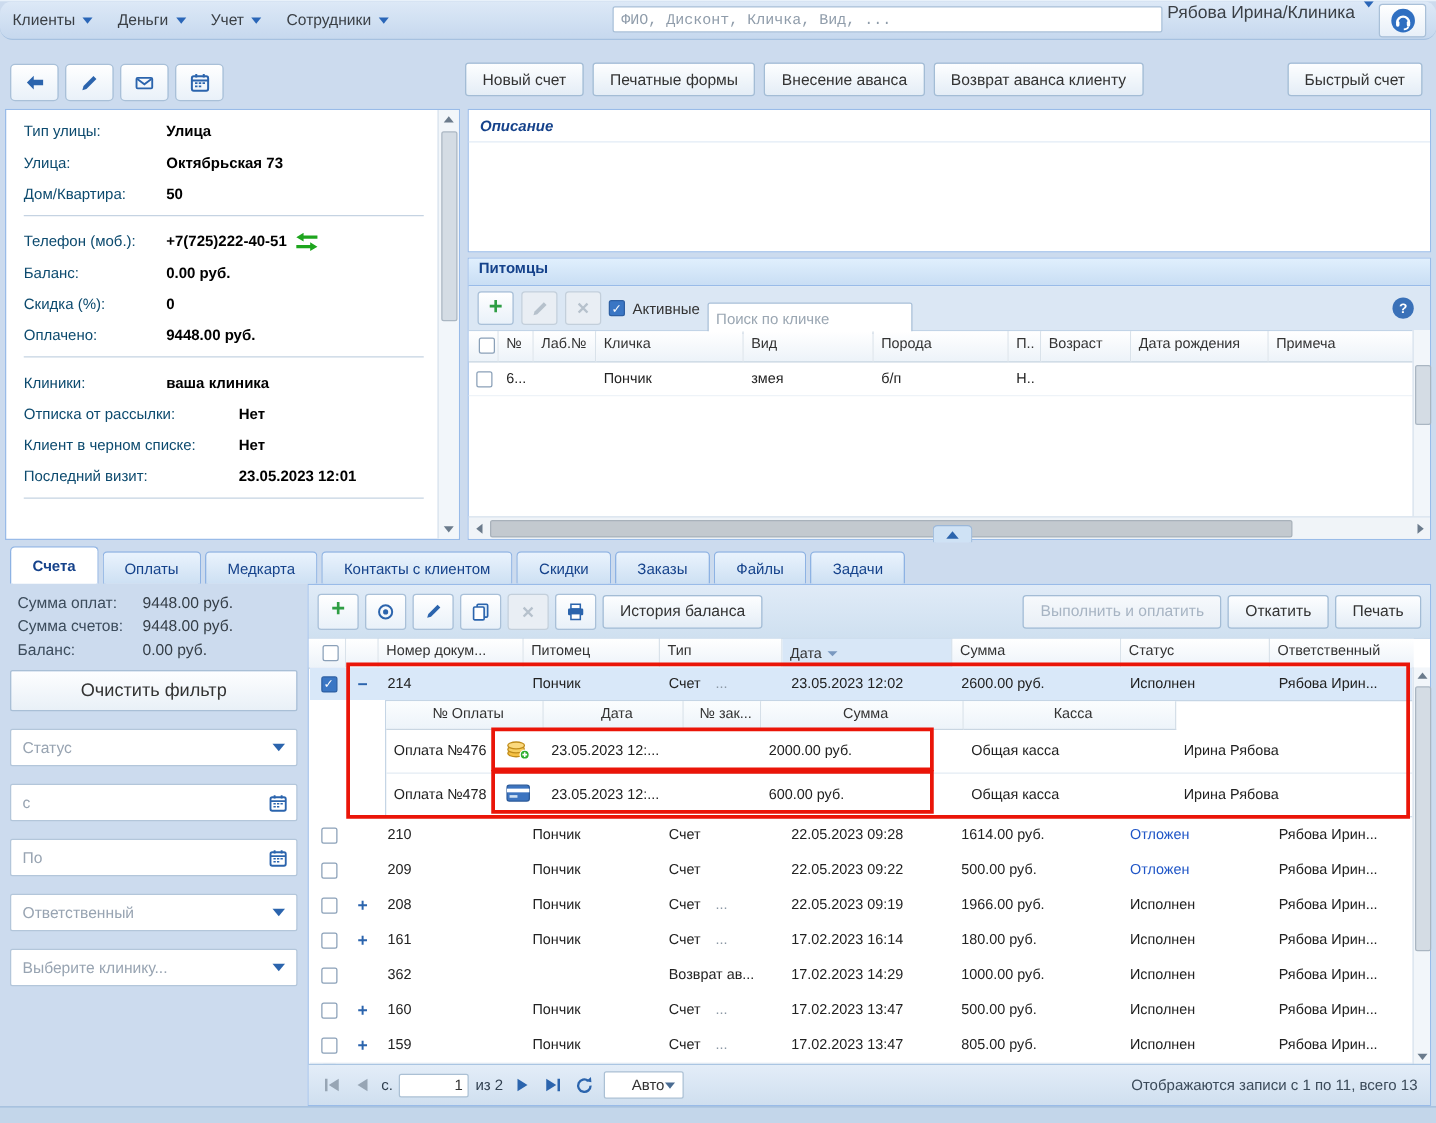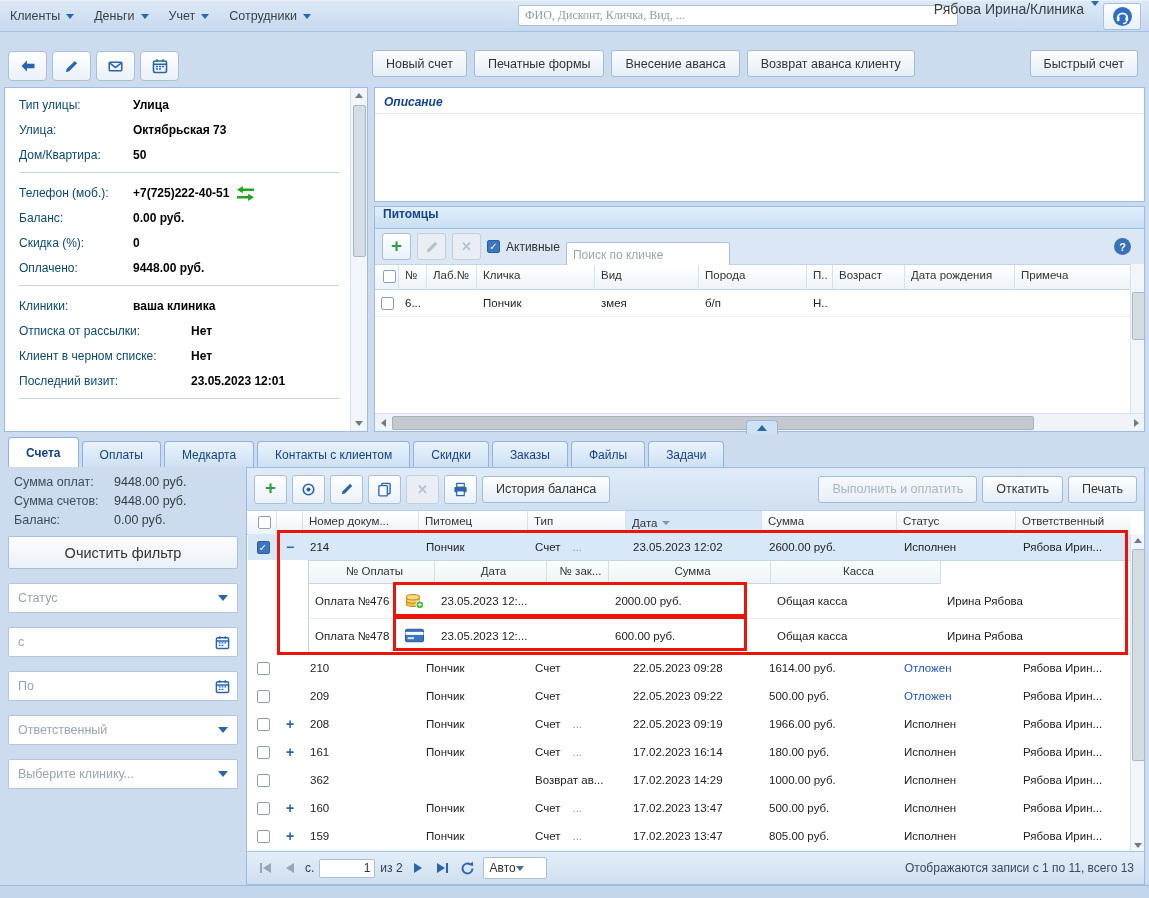--- a/index.html
+++ b/index.html
@@ -1,21 +1,21 @@
 <!DOCTYPE html>
 <html><head>
 <meta charset="utf-8">
 <style>
   html,body{margin:0;padding:0;background:#b9cde4;}
   .app{position:relative;width:1149px;height:898px;background:#ccdbee;font-family:"Liberation Sans",sans-serif;overflow:hidden;border-top:1px solid #e8f1fa;}
   
-  .menubar{position:absolute;left:0;top:0;width:1149px;height:30px;background:linear-gradient(#dde9f7,#c6d8ee);border-bottom:1px solid #a6c1e0;display:flex;align-items:center;}
+  .menubar{position:absolute;left:0;top:0;width:1149px;height:30px;background:linear-gradient(#dde9f7,#c6d8ee);border-bottom:1px solid #a6c1e0;display:flex;align-items:center;border-radius:10px;}
   .menu-item{display:flex;align-items:center;gap:6px;padding:0 10px;font-size:12.5px;color:#3a3f45;cursor:pointer;}
   .caret{width:0;height:0;border-left:4px solid transparent;border-right:4px solid transparent;border-top:5px solid #2a66b8;}
-  .top-search{position:absolute;left:518px;top:4px;width:426px;height:19px;border:1px solid #a9c0d8;border-radius:2px;font-size:12px;padding:0 6px;color:#ec4899;font-family:Liberation Serif, serif;}
+  .top-search{position:absolute;left:490px;top:4px;width:426px;height:19px;border:1px solid #a9c0d8;border-radius:2px;font-size:12px;padding:0 6px;color:#ec4899;font-family:Liberation Mono, monospace;}
   .top-search::placeholder{color:#8f9caa;}
   .user-menu{position:absolute;right:50px;top:0;height:29px;display:flex;align-items:flex-start;gap:7px;font-size:14px;color:#3a3f45;cursor:pointer;}
   .headset-btn{position:absolute;right:8px;top:2px;width:36px;height:25px;background:linear-gradient(#fff,#e7eff8);border:1px solid #a9c0d8;border-radius:3px;display:flex;align-items:center;justify-content:center;cursor:pointer;}
   
   .left-iconbar{position:absolute;left:8px;top:50px;display:flex;gap:5px;}
   .icon-btn{width:37px;height:28px;background:linear-gradient(#ffffff,#e9f1f9);border:1px solid #a9c0d8;border-radius:4px;display:flex;align-items:center;justify-content:center;cursor:pointer;}
   .right-btnbar{position:absolute;left:372px;top:49px;width:766px;display:flex;gap:7px;}
   .btn{height:27px;background:linear-gradient(#fdfeff,#e4edf6);border:1px solid #a3bcd5;border-radius:3px;font-size:12.5px;color:#333;padding:0 13px;display:flex;align-items:center;white-space:nowrap;cursor:pointer;box-sizing:border-box;}
   .btn.push-right{margin-left:auto;}
   .btn.disabled{color:#a7b4c3;cursor:default;background:linear-gradient(#f6f9fc,#e9eff6);}
@@ -102,21 +102,21 @@
   .inv-vscroll{position:absolute;right:0;top:66px;bottom:32px;width:13px;background:#f2f6fa;border-left:1px solid #d7e2ed;}
   
   .pager{position:absolute;left:0;right:0;bottom:0;height:32px;background:linear-gradient(#e3edf8,#cfdfef);border-top:1px solid #aac5e2;display:flex;align-items:center;padding:0 8px;gap:5px;font-size:12px;color:#2f3e4e;}
   .pg-btn{width:20px;height:20px;display:flex;align-items:center;justify-content:center;gap:1px;cursor:pointer;}
   .pg-tri-l{width:0;height:0;border-top:5px solid transparent;border-bottom:5px solid transparent;border-right:8px solid #2b64ad;}
   .pg-tri-r{width:0;height:0;border-top:5px solid transparent;border-bottom:5px solid transparent;border-left:8px solid #2b64ad;}
   .pg-btn.dis .pg-tri-l,.pg-btn.dis .pg-tri-r{border-right-color:#97a5b4;border-left-color:#97a5b4;}
   .pg-bar{width:2px;height:10px;background:#2b64ad;}
   .pg-btn.dis .pg-bar{background:#97a5b4;}
   .pg-input{width:46px;height:17px;border:1px solid #abc0d4;border-radius:2px;font-size:12px;text-align:right;padding:0 4px;color:#333;font-family:"Liberation Sans",sans-serif;}
-  .pg-select{width:64px;height:22px;background:#fff;border:1px solid #abc0d4;border-radius:2px;display:flex;align-items:center;justify-content:flex-start;padding:0 6px;font-size:12px;color:#333;cursor:pointer;box-sizing:border-box;}
+  .pg-select{width:64px;height:22px;background:#fff;border:1px solid #abc0d4;border-radius:2px;display:flex;align-items:center;justify-content:flex-end;padding:0 6px;font-size:12px;color:#333;cursor:pointer;box-sizing:border-box;}
   .pg-select .chev{width:0;height:0;border-left:4px solid transparent;border-right:4px solid transparent;border-top:5px solid #4a6c92;}
   .pg-info{margin-left:auto;font-size:12px;color:#3b4a59;padding-right:2px;white-space:nowrap;}
   
   .anno{position:absolute;border:3px solid #ea1508;z-index:50;pointer-events:none;box-sizing:border-box;}
   
   .statusbar{position:absolute;left:0;bottom:0;width:1149px;height:13px;background:#c3d6ea;border-top:1px solid #9fbcdc;}
   .gridbody{position:absolute;left:1px;right:14px;top:66px;bottom:32px;background:#fff;overflow:hidden;}
 </style>
 </head>
 <body>

